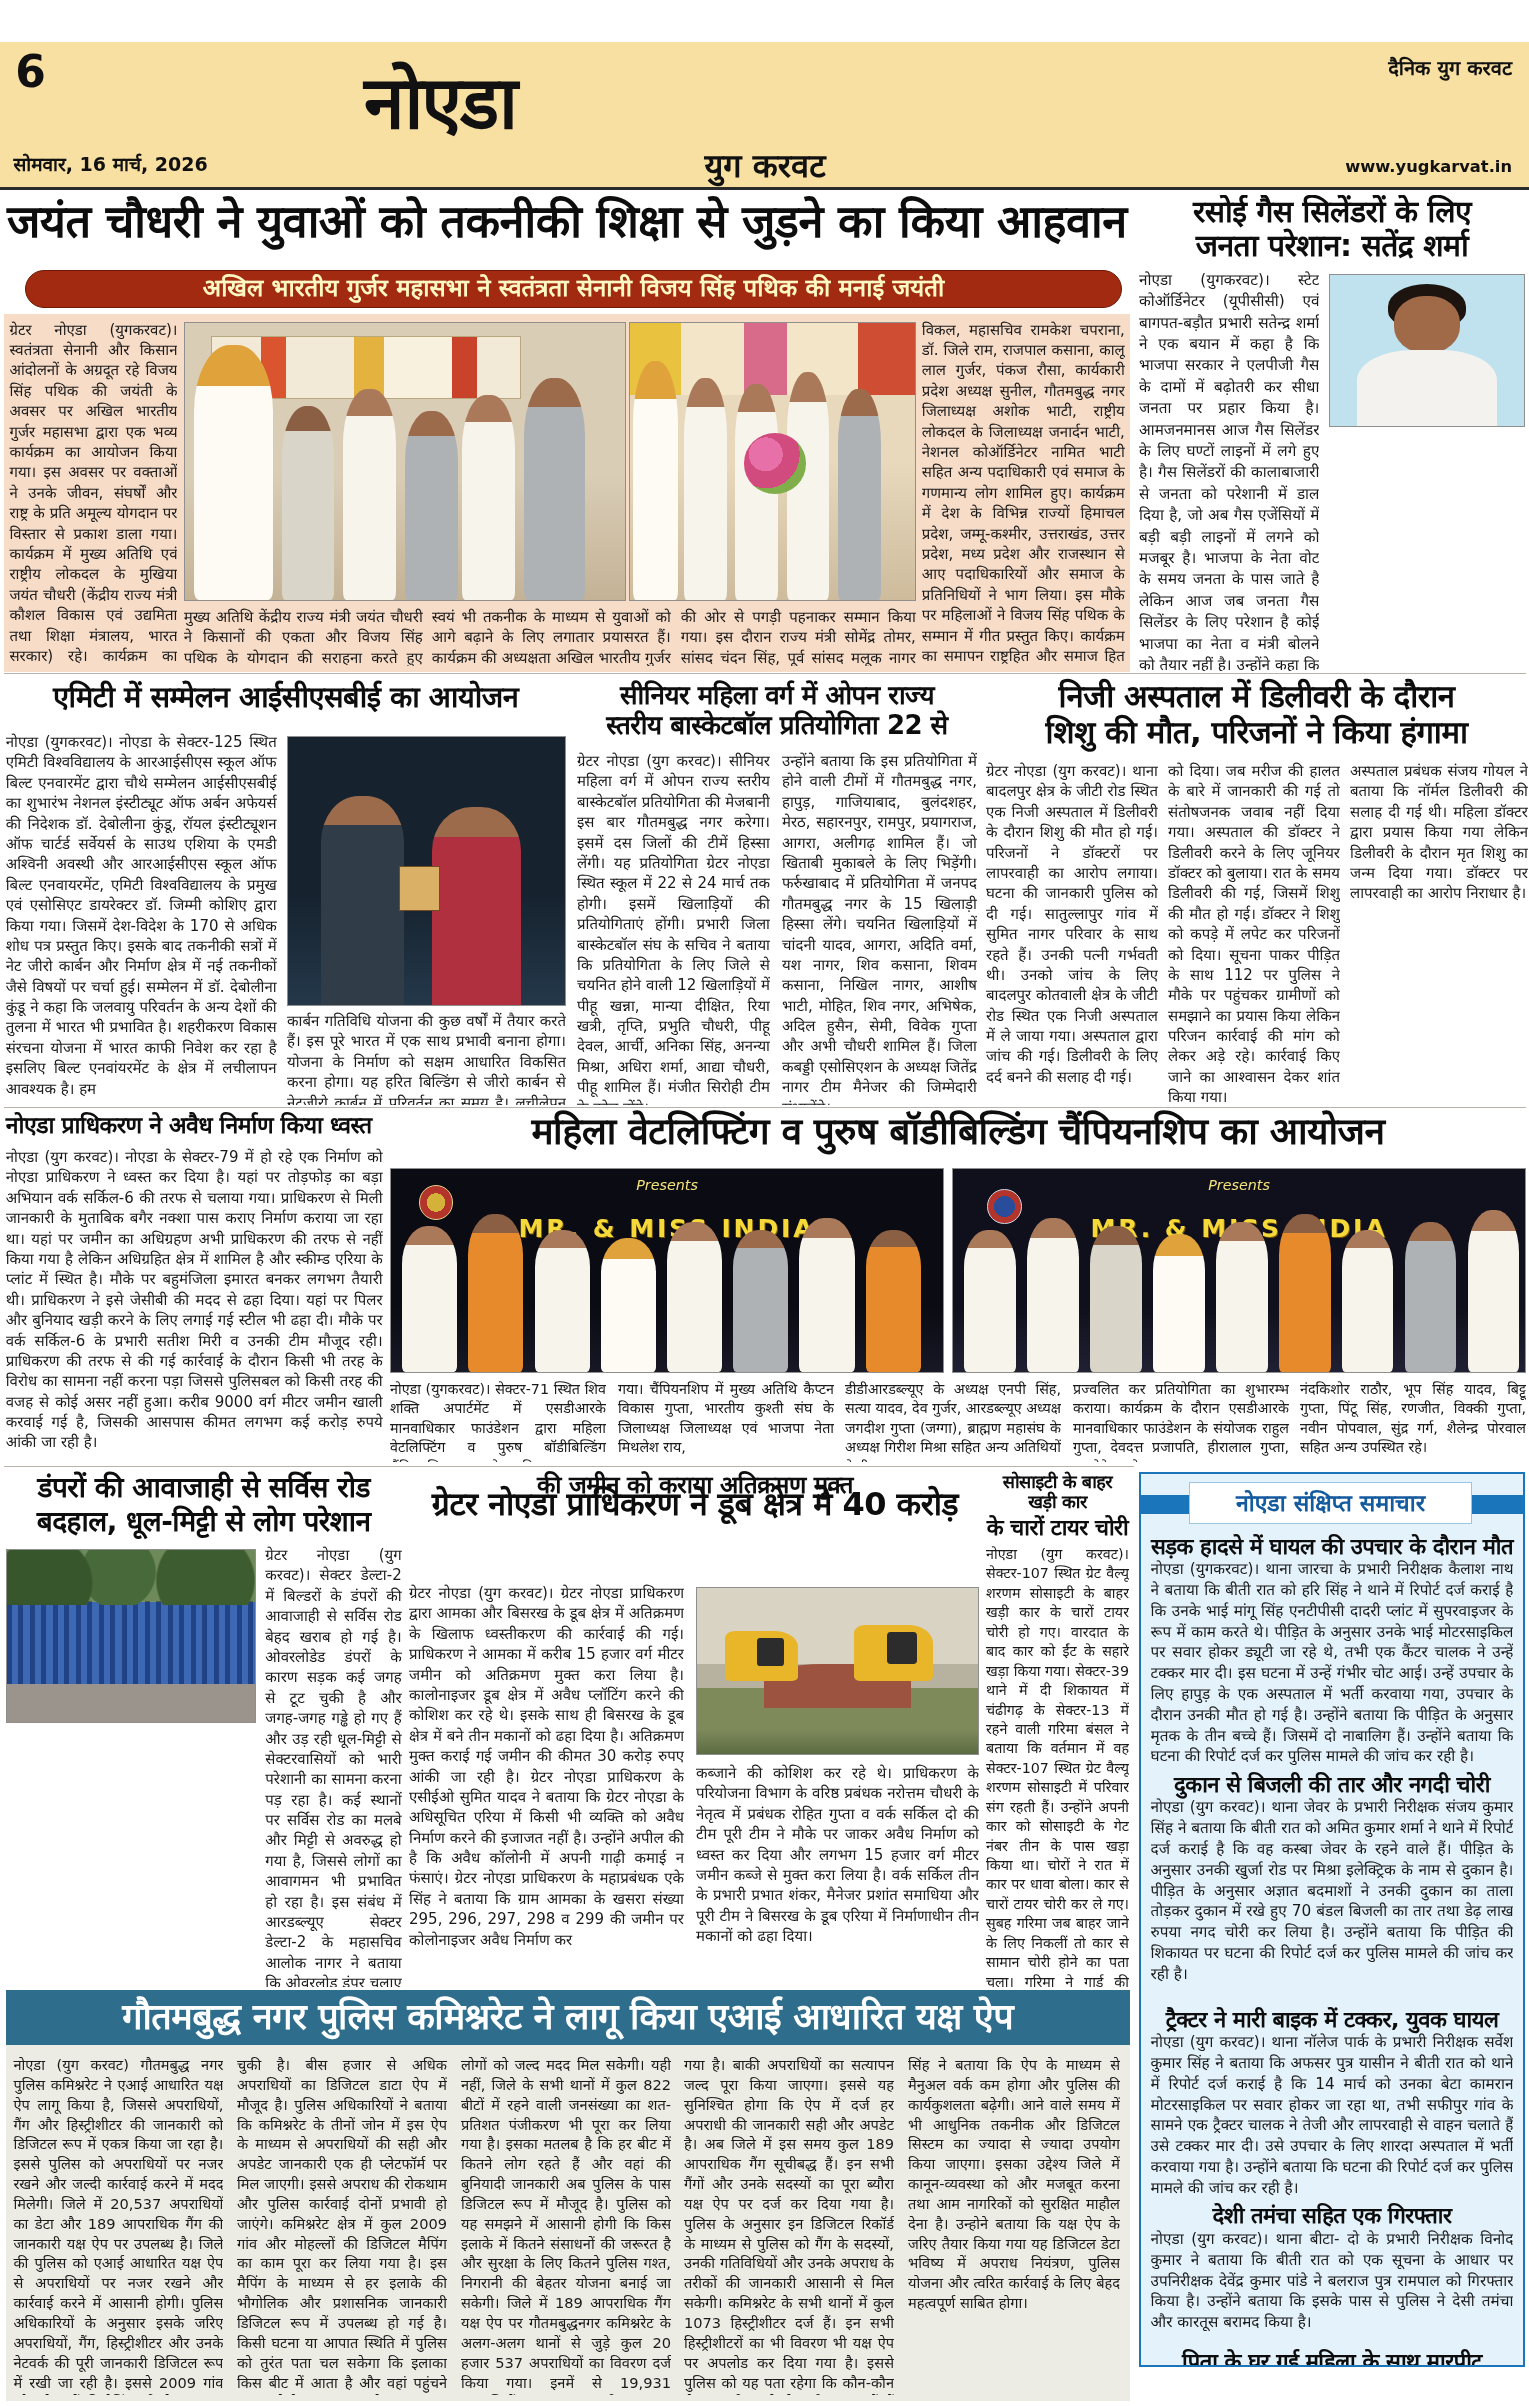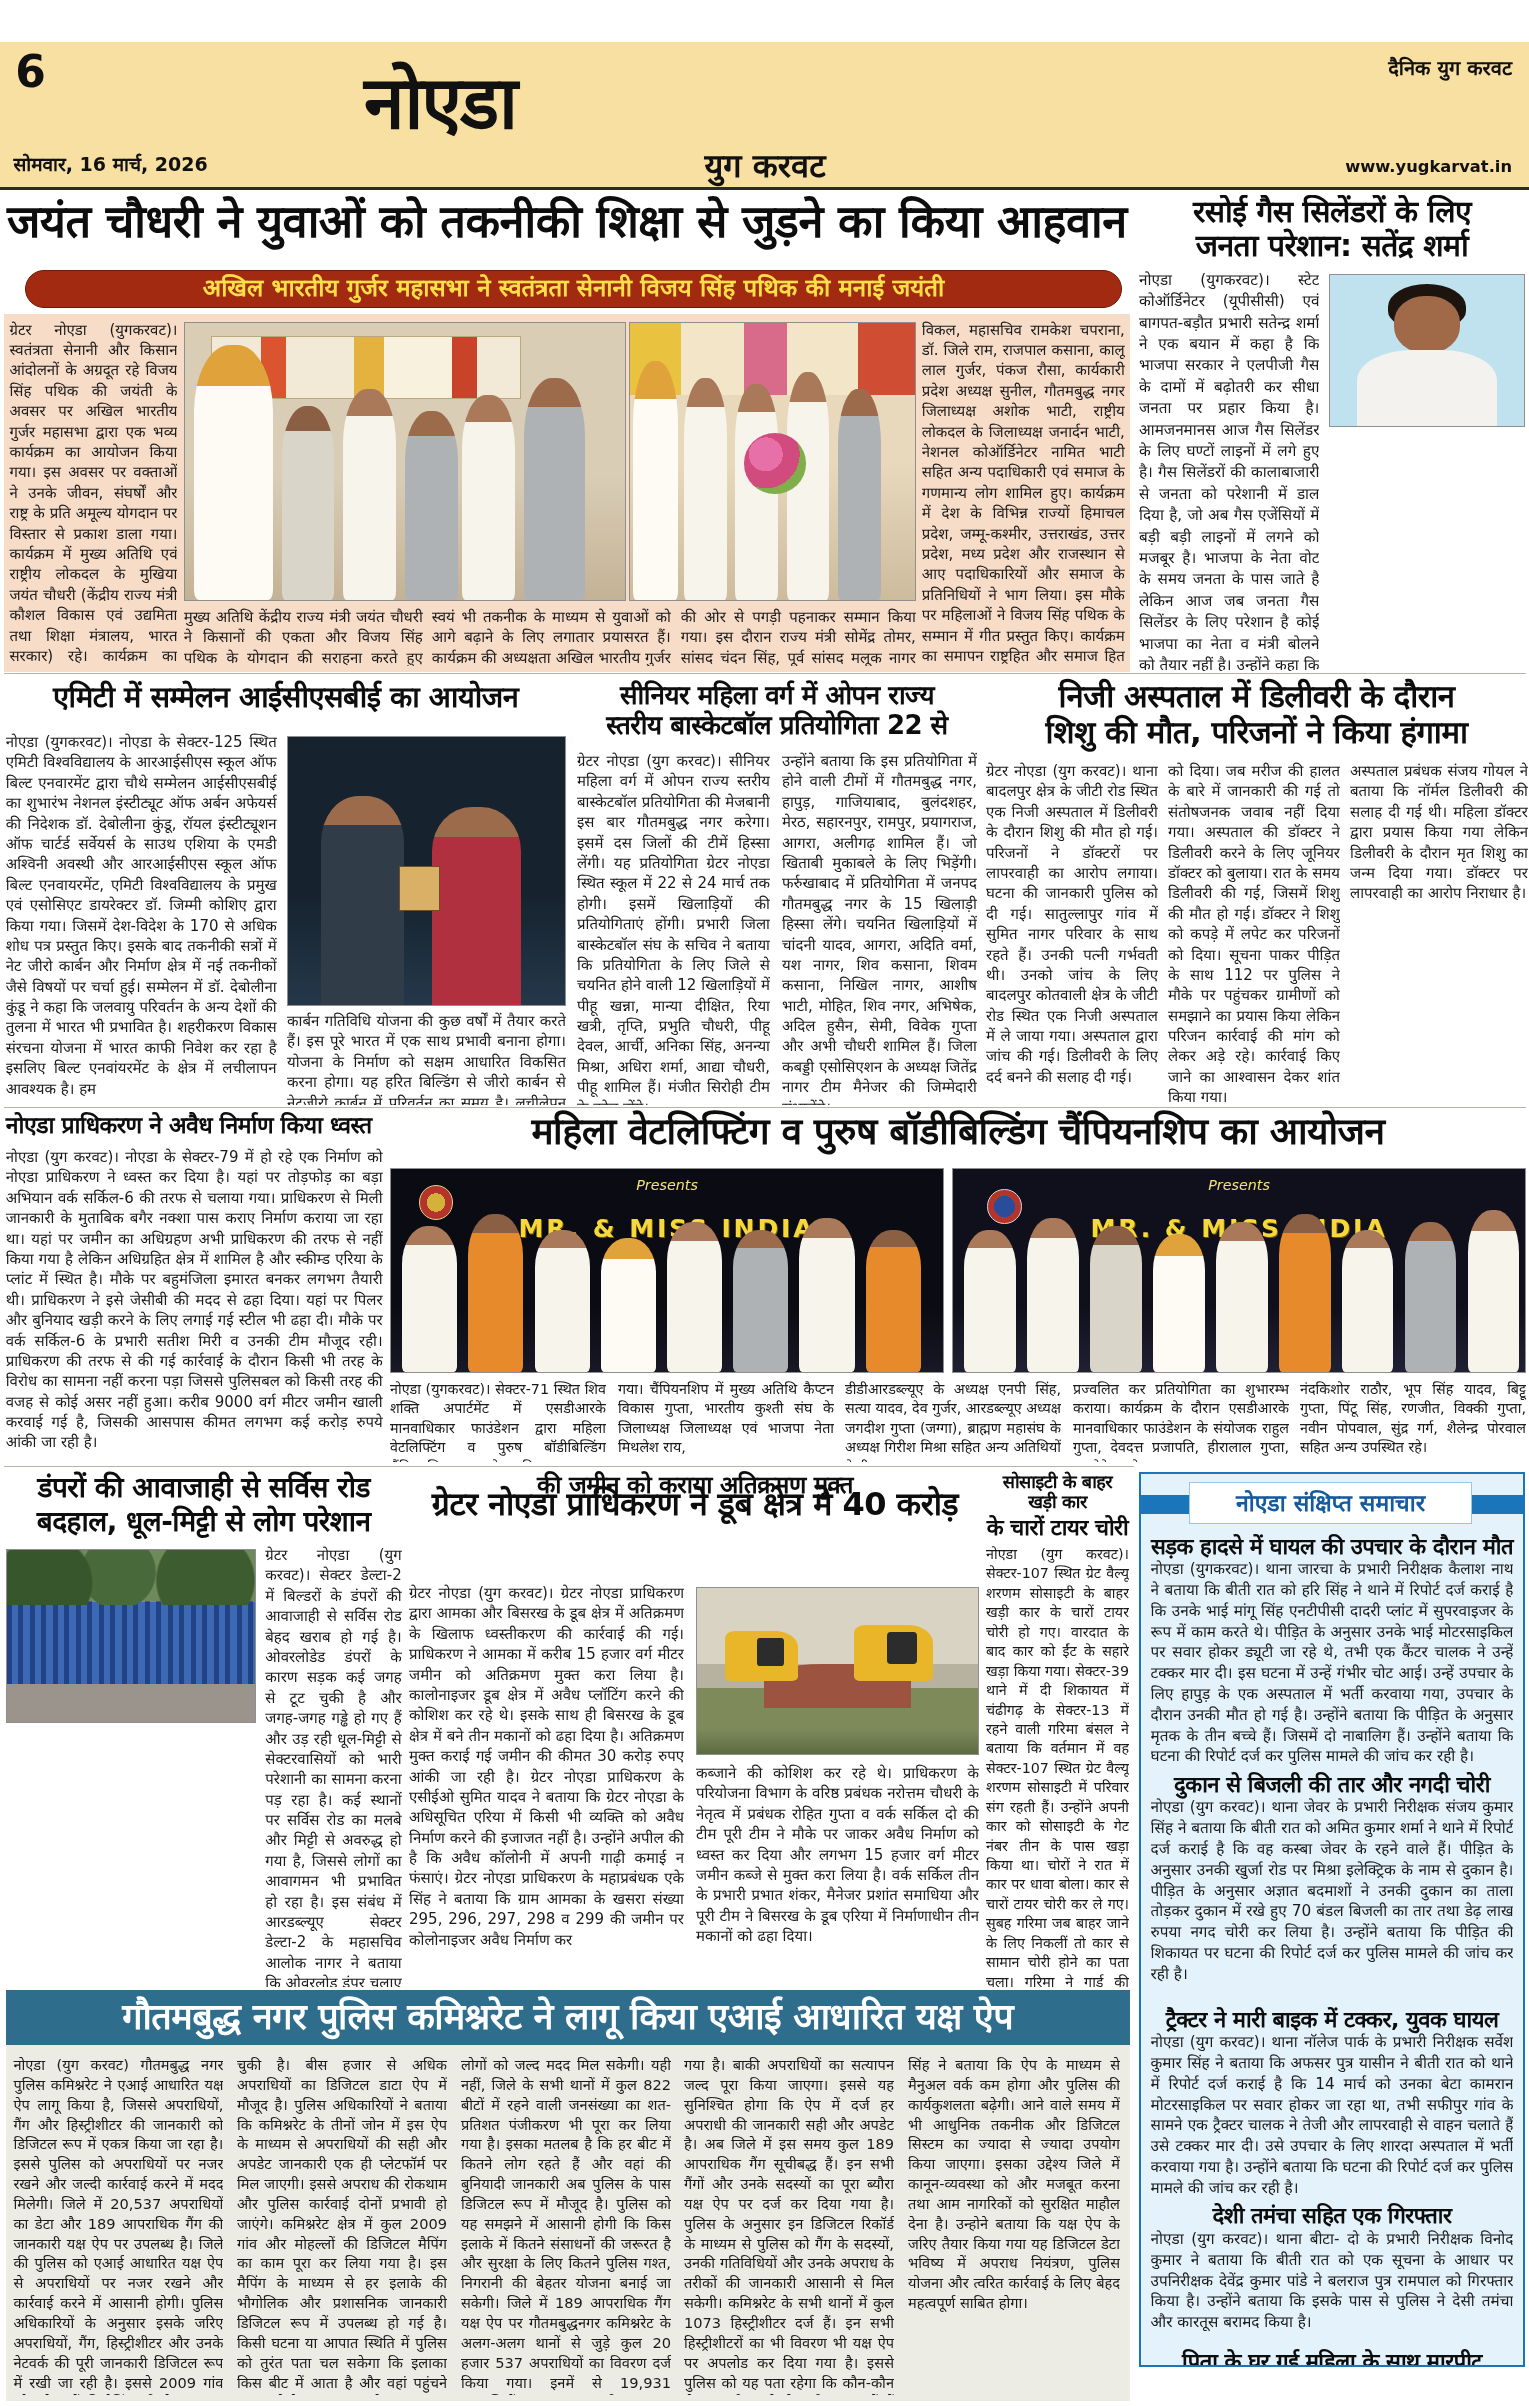--- a/index.html
+++ b/index.html
@@ -29,21 +29,21 @@
     <div class="abs" style="left:15.3px;top:3.8px;font-size:44px;font-weight:800;">6</div>
     <div class="abs center" style="left:306px;top:7.6px;width:268px;font-size:73px;font-weight:800;letter-spacing:-1.9px;">नोएडा</div>
     <div class="abs" style="right:17px;top:11.5px;font-size:20px;font-weight:700;">दैनिक युग करवट</div>
     <div class="abs" style="left:13.4px;bottom:9.6px;font-size:19px;font-weight:700;">सोमवार, 16 मार्च, 2026</div>
     <div class="abs center" style="left:612px;bottom:0px;width:306px;font-size:32.5px;font-weight:800;">युग करवट</div>
     <div class="abs" style="right:17px;bottom:11.5px;font-size:16.3px;font-weight:700;">www.yugkarvat.in</div>
   </div>
 
   <div class="abs hl center" style="left:3.8px;top:197px;width:1126px;font-size:45px;">जयंत चौधरी ने युवाओं को तकनीकी शिक्षा से जुड़ने का किया आहवान</div>
   <div class="abs center" style="left:25px;top:270px;width:1097px;height:38px;background:#a12a10;border:1.9px solid #6d1a06;border-radius:21px;box-sizing:border-box;">
-    <span style="color:#fde047;font-size:24px;font-weight:700;line-height:34px;">अखिल भारतीय गुर्जर महासभा ने स्वतंत्रता सेनानी विजय सिंह पथिक की मनाई जयंती</span>
+    <span style="color:#fef9c3;font-size:24px;font-weight:700;line-height:34px;">अखिल भारतीय गुर्जर महासभा ने स्वतंत्रता सेनानी विजय सिंह पथिक की मनाई जयंती</span>
   </div>
 
   <div class="abs" style="left:3.8px;top:314px;width:1126px;height:358px;background:#f7dcc8;">
     <div class="abs bodytxt just" style="left:5.7px;top:5.7px;width:168px;height:346px;">ग्रेटर नोएडा (युगकरवट)। स्वतंत्रता सेनानी और किसान आंदोलनों के अग्रदूत रहे विजय सिंह पथिक की जयंती के अवसर पर अखिल भारतीय गुर्जर महासभा द्वारा एक भव्य कार्यक्रम का आयोजन किया गया। इस अवसर पर वक्ताओं ने उनके जीवन, संघर्षों और राष्ट्र के प्रति अमूल्य योगदान पर विस्तार से प्रकाश डाला गया। कार्यक्रम में मुख्य अतिथि एवं राष्ट्रीय लोकदल के मुखिया जयंत चौधरी (केंद्रीय राज्य मंत्री कौशल विकास एवं उद्यमिता तथा शिक्षा मंत्रालय, भारत सरकार) रहे। कार्यक्रम का शुभारम्भ महासभा के ध्वजारोहण और स्कूली बच्चों द्वारा देश भक्ति पर आधारित सांस्कृतिक कार्यक्रमों की प्रस्तुति के साथ हुआ। रामलीला मैदान, ऐच्छर-बिरौडा में आयोजित कार्यक्रम में</div>
 
     <div class="ph" style="left:180px;top:7.6px;width:442px;height:279px;background:linear-gradient(180deg,#d9cdb6 0 55%,#c4b296 100%);">
       <div class="abs" style="left:6%;top:5%;width:70%;height:22%;background:linear-gradient(90deg,#f2ead6 0 16%,#d9542f 16% 24%,#f2ead6 24% 46%,#e3b23f 46% 56%,#f7f1de 56% 78%,#c9432b 78% 86%,#f2ead6 86% 100%);border:1px solid #b9a77f;"></div>
       <div class="fg yel" style="left:2%;height:92%;width:18%;"></div>
       <div class="fg dark" style="left:22%;height:70%;"></div>
       <div class="fg" style="left:36%;height:76%;"></div>

